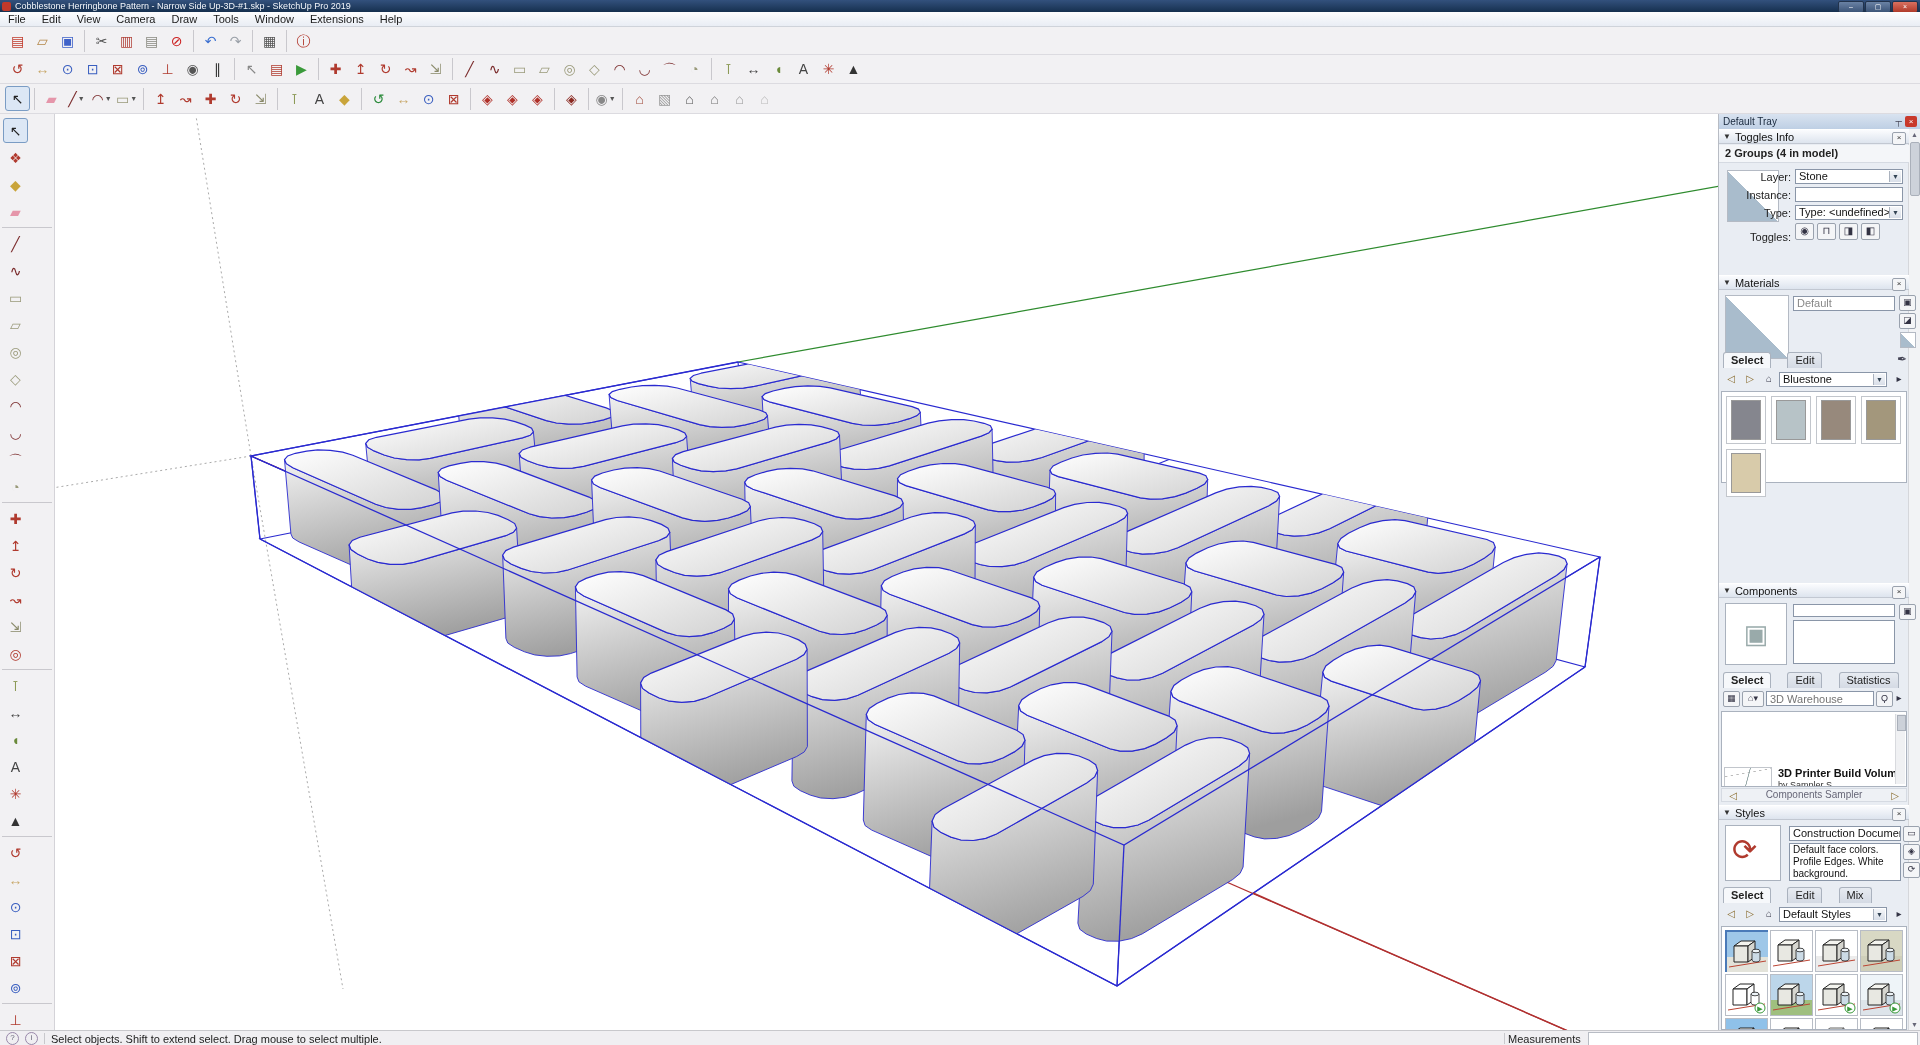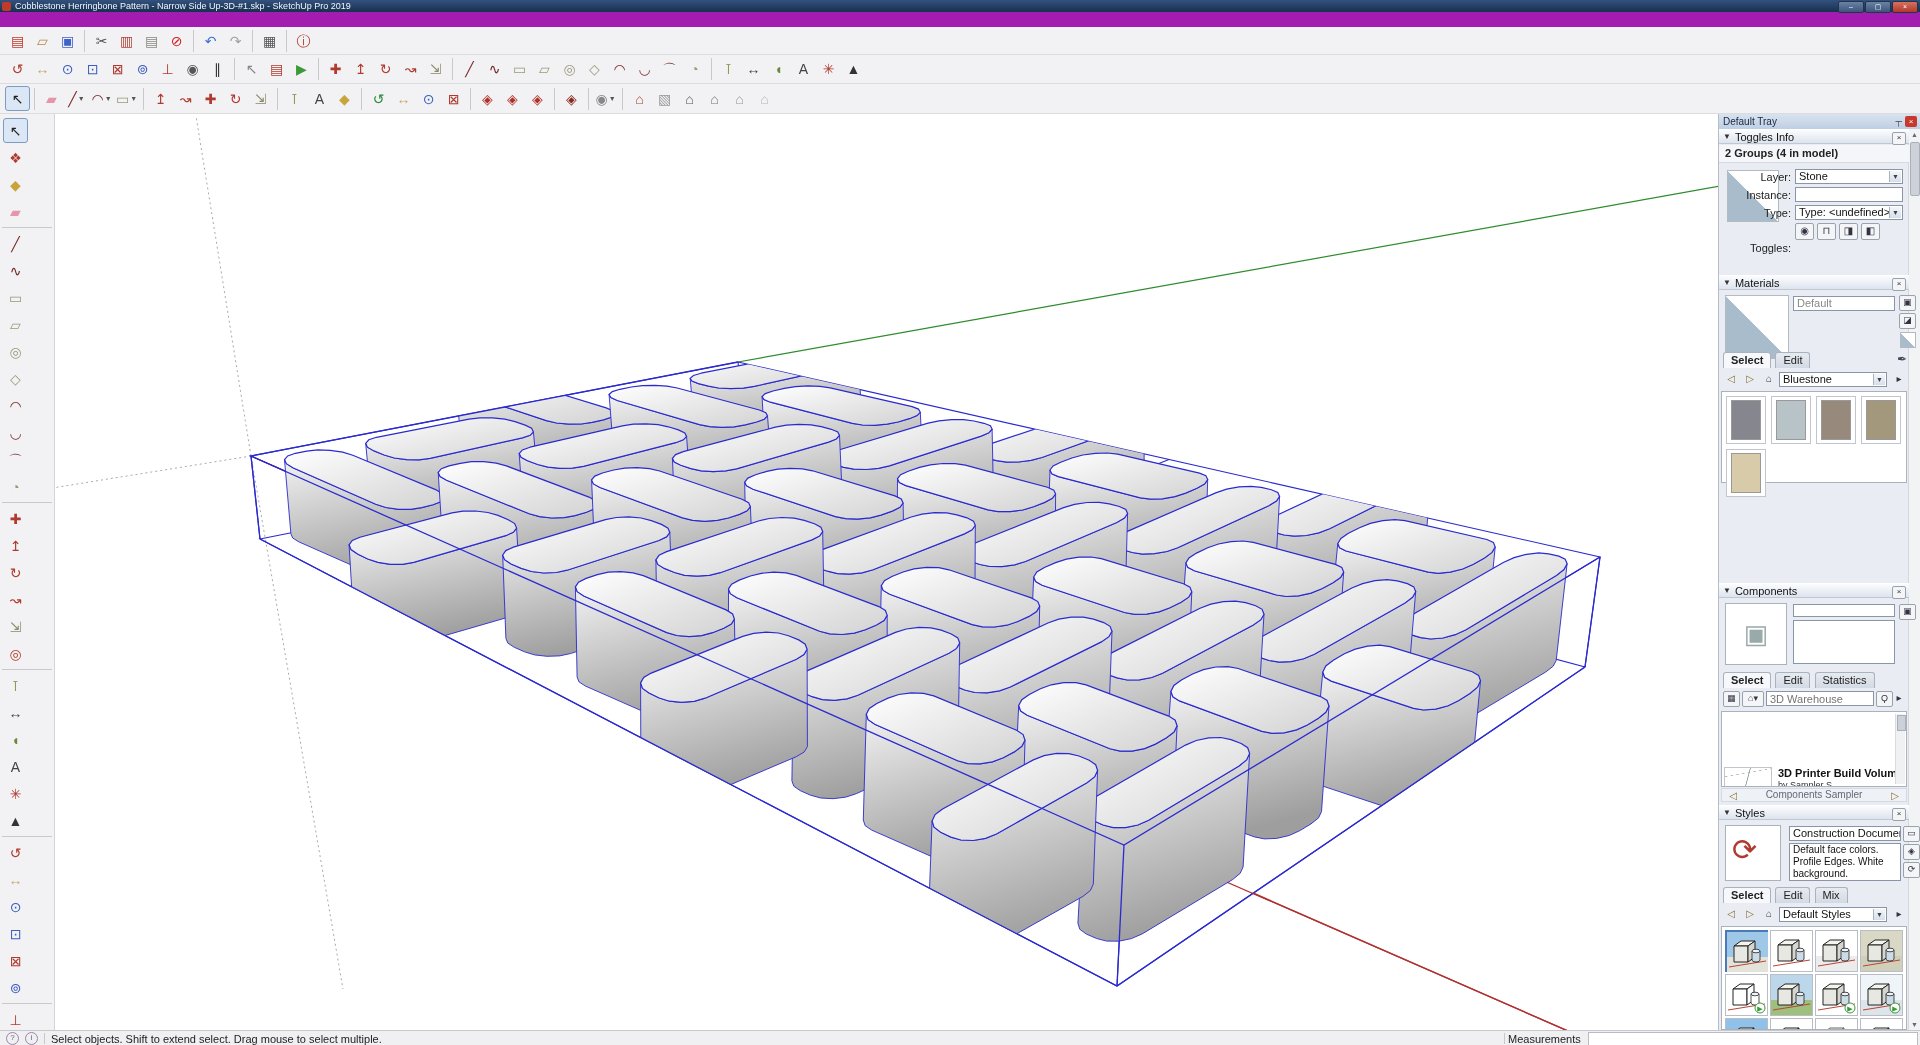--- a/index.html
+++ b/index.html
@@ -58,21 +58,21 @@
   .diag{background:linear-gradient(to top right,#a9bccc 49.5%,#ffffff 50%);}
   .fld{position:absolute;background:#fff;border:1px solid #8a96a8;font-size:11px;box-sizing:border-box;
     padding:0 3px;line-height:13px;color:#111;overflow:hidden;white-space:nowrap;}
   .fld .cdd{position:absolute;right:1px;top:1px;width:11px;bottom:1px;background:linear-gradient(#f4f6f9,#d8dee8);
     border-left:1px solid #aab2be;font-size:7px;line-height:11px;text-align:center;color:#345;}
   .lbl{position:absolute;font-size:11px;color:#222;text-align:right;}
   .toggle-btn{position:absolute;width:17px;height:15px;border:1px solid #9aa2ae;background:#f4f5f7;
     font-size:10px;text-align:center;line-height:14px;border-radius:2px;color:#334;}
   .tab{display:inline-block;height:15px;line-height:15px;padding:0 7px;font-size:11px;color:#222;
     border:1px solid #aab2be;border-bottom:none;background:linear-gradient(#e7ebf1,#d4dae4);
-    border-radius:3px 3px 0 0;margin-right:1px;}
+    border-radius:3px 3px 0 0;margin-right:13px;}
   .tab.active{background:#f6f8fb;font-weight:bold;}
   .navbtn{display:inline-block;width:16px;height:14px;font-size:10px;line-height:14px;text-align:center;color:#8a6d2f;}
   .swatch{width:38px;height:46px;background:#fff;border:1px solid #c2c6cc;display:flex;align-items:center;justify-content:center;}
   .swatch-inner{width:28px;height:38px;border:1px solid #999;}
   .comp-item{position:absolute;left:2px;width:172px;display:flex;}
   .comp-thumb{width:46px;height:46px;border:1px solid #c2c6cc;background:#fff;flex:none;position:relative;}
   .thumb-dog{background:
     radial-gradient(circle at 62% 34%, #e8c87a 0 7px, transparent 8px),
     radial-gradient(circle at 38% 56%, #c4622a 0 12px, transparent 13px),
     radial-gradient(circle at 68% 62%, #3f6fae 0 10px, transparent 11px),
@@ -105,20 +105,31 @@
   <div class="titlebar">
     <div class="logo"></div>
     <div class="ttl">Cobblestone Herringbone Pattern - Narrow Side Up-3D-#1.skp - SketchUp Pro 2019</div>
     <div class="winbtns">
       <span class="winbtn">–</span>
       <span class="winbtn">▢</span>
       <span class="winbtn close">×</span>
     </div>
   </div>
 
+  <div class="menubar">
+      <span class="menu-item">File</span>
+      <span class="menu-item">Edit</span>
+      <span class="menu-item">View</span>
+      <span class="menu-item">Camera</span>
+      <span class="menu-item">Draw</span>
+      <span class="menu-item">Tools</span>
+      <span class="menu-item">Window</span>
+      <span class="menu-item">Extensions</span>
+      <span class="menu-item">Help</span>
+    </div>
 
   <div class="toolbar tb1">
       <div class="tbtn" title="new">
         <span class="g" style="color: rgb(192, 57, 43);">▤</span>
       </div>
       <div class="tbtn" title="open">
         <span class="g" style="color: rgb(181, 136, 74);">▱</span>
       </div>
       <div class="tbtn" title="save">
         <span class="g" style="color: rgb(63, 98, 201);">▣</span>
@@ -614,21 +625,21 @@
       <span>Stone</span><span class="cdd">▼</span>
     </div>
     <span class="lbl" style="left:0;top:75px;width:72px;">Instance:</span>
     <div class="fld" style="left:76px;top:73px;width:108px;height:15px;">
       <span></span>
     </div>
     <span class="lbl" style="left:0;top:93px;width:72px;">Type:</span>
     <div class="fld" style="left:76px;top:91px;width:108px;height:15px;">
       <span>Type: &lt;undefined&gt;</span><span class="cdd">▼</span>
     </div>
-    <span class="lbl" style="left:0;top:128px;width:72px;">Toggles:</span>
+    <span class="lbl" style="left:0;top:117px;width:72px;">Toggles:</span>
     <div id="toggles" style="position:absolute;left:76px;top:109px;width:110px;height:16px;"><span class="toggle-btn" style="position: relative; display: inline-block; margin-right: 3px;">◉</span><span class="toggle-btn" style="position: relative; display: inline-block; margin-right: 3px;">⊓</span><span class="toggle-btn" style="position: relative; display: inline-block; margin-right: 3px;">◨</span><span class="toggle-btn" style="position: relative; display: inline-block; margin-right: 3px;">◧</span></div>
 
     <div class="sec-header" style="top:161px">
       <span class="tri">▼</span>
       <span>Materials</span>
       <span class="sec-close">×</span>
     </div>
     <div class="diag" style="position:absolute;left:6px;top:181px;width:62px;height:62px;border:1px solid #b4bac4;"></div>
     <div class="fld" style="left:74px;top:182px;width:102px;height:15px;color:#888;">
       <span>Default</span>

